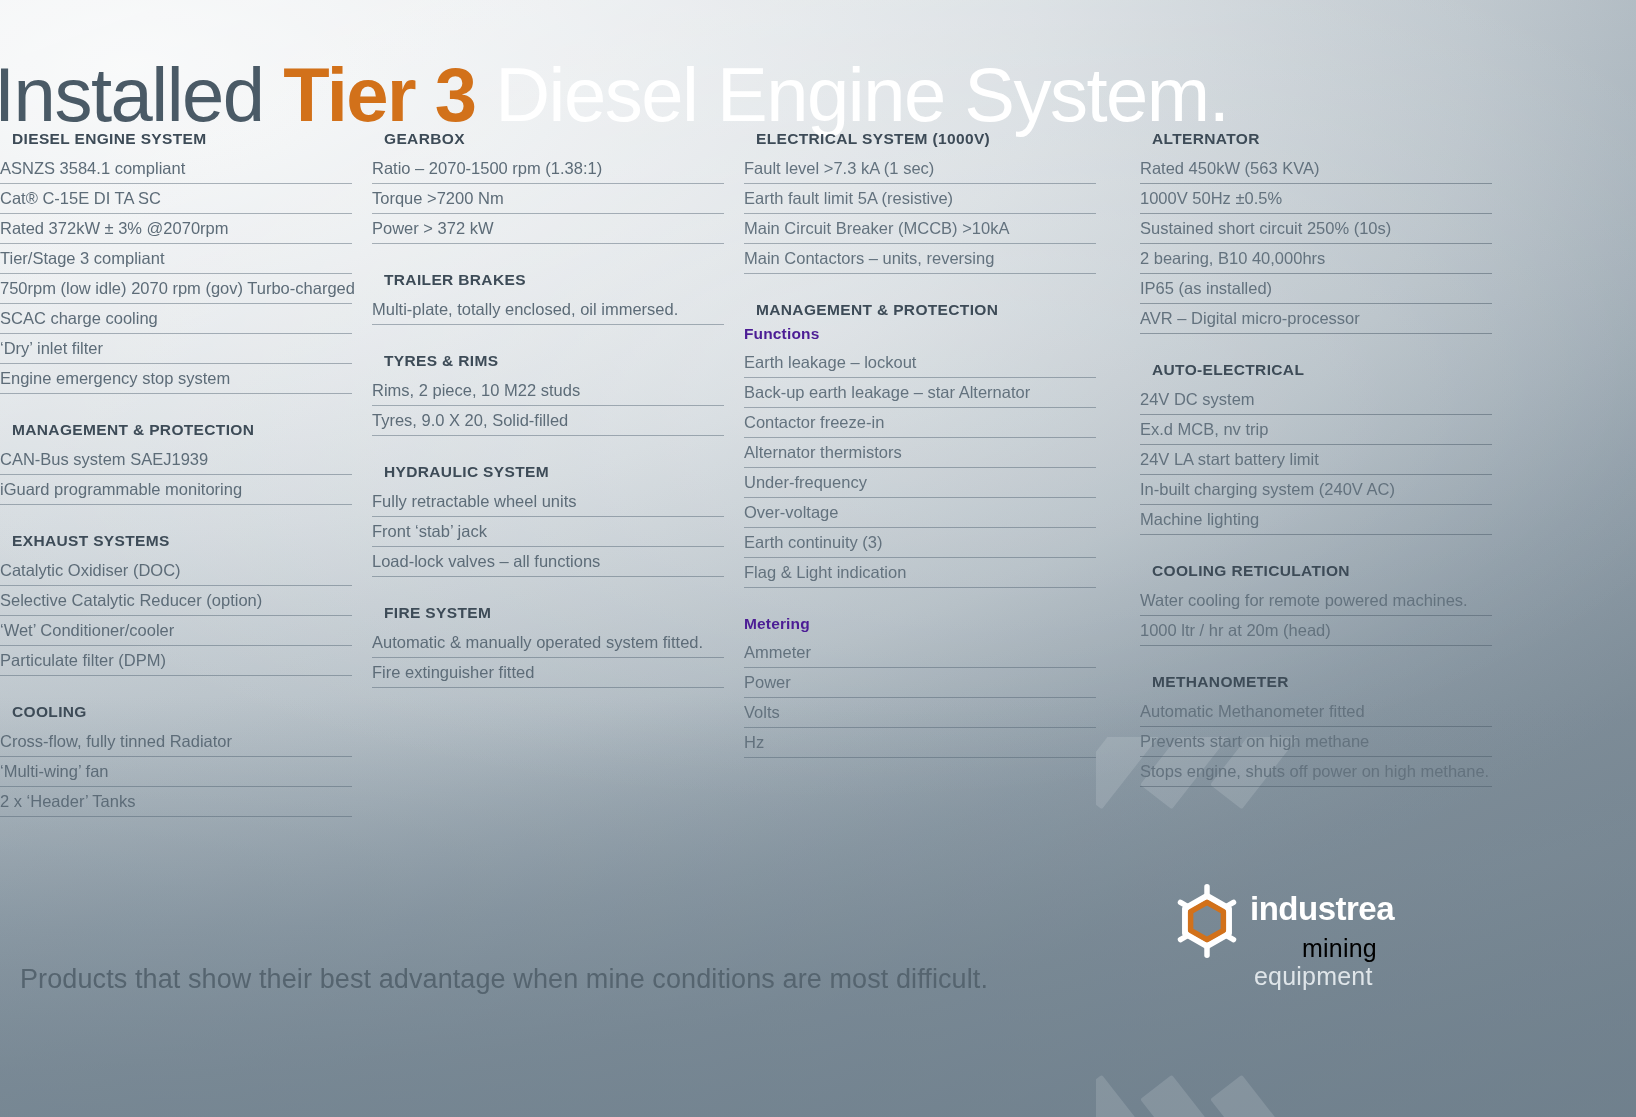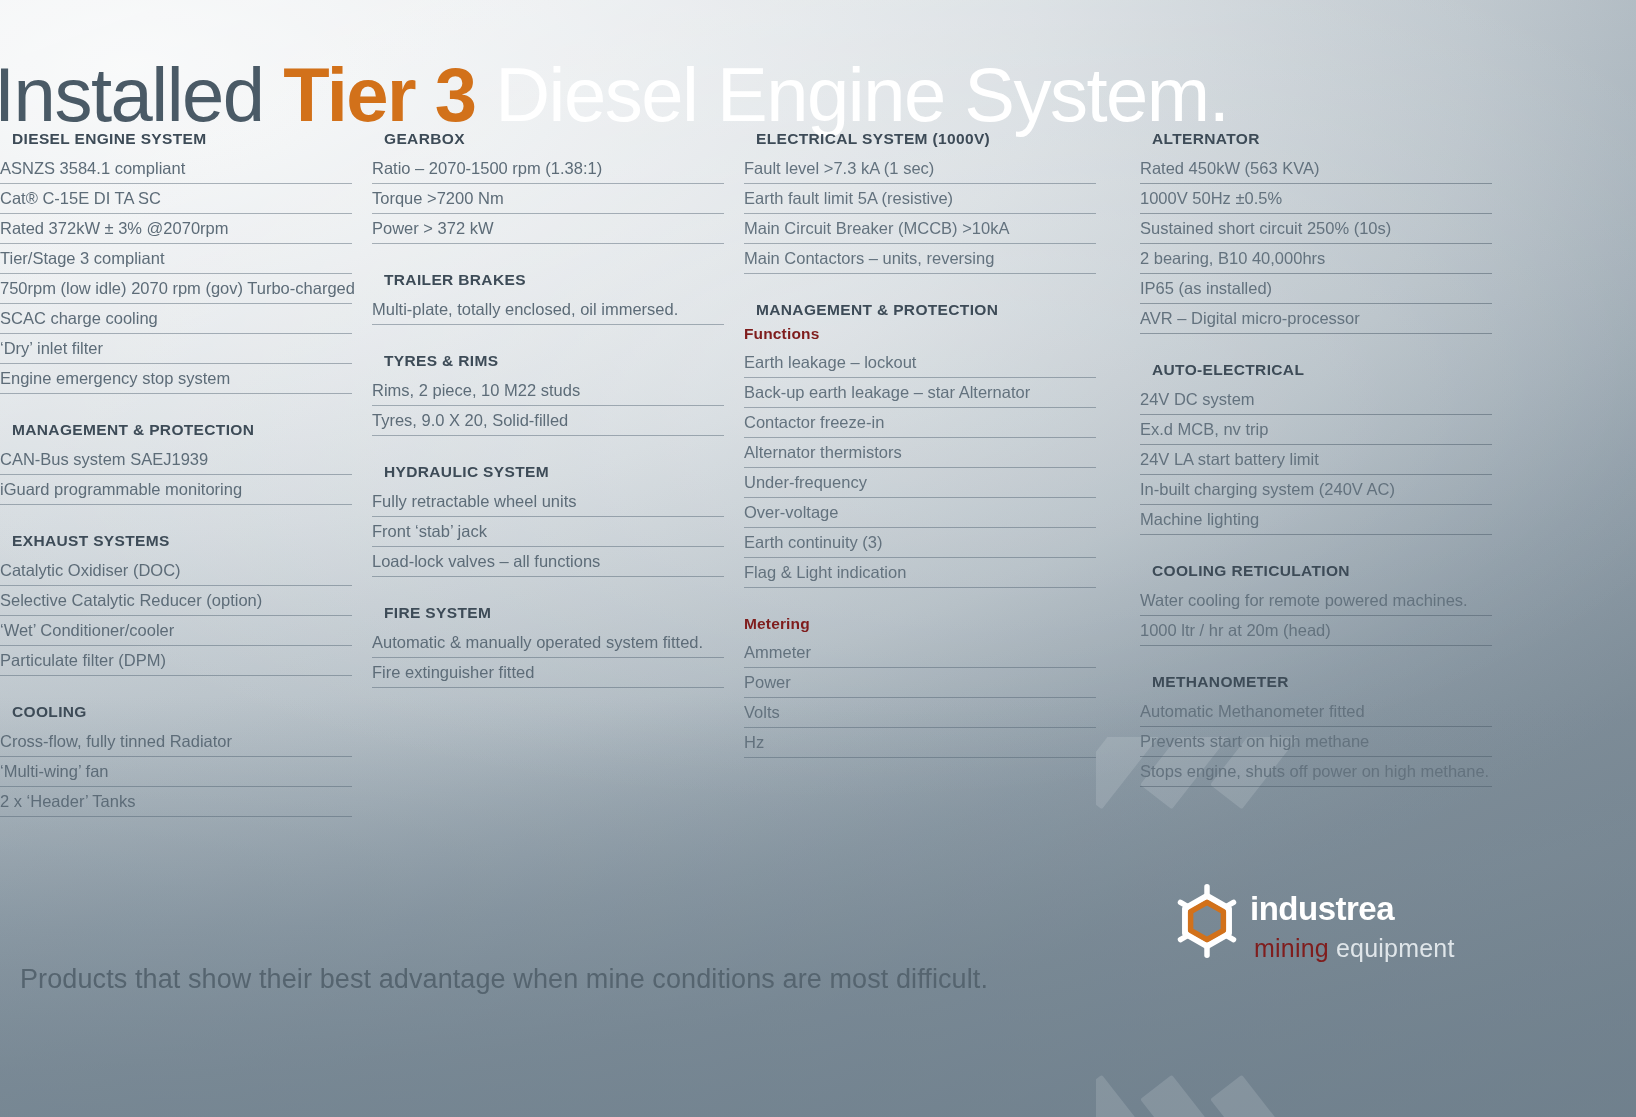--- a/index.html
+++ b/index.html
@@ -74,21 +74,21 @@
   .grp{margin-bottom:27px;}
   .grp:last-child{margin-bottom:0;}
 
   h3.sec{
     margin:0 0 0 0;padding:0 0 6px 12px;
     font-size:15.5px;font-weight:700;letter-spacing:.35px;
     color:#3d4b57;text-transform:uppercase;
   }
   h4.sub{
     margin:0;padding:0 0 5px 0;
-    font-size:15.5px;font-weight:700;letter-spacing:.15px;color:#7f1d1d;
+    font-size:15.5px;font-weight:700;letter-spacing:.15px;color:#4c1d95;
   }
   ul.items{list-style:none;margin:0;padding:0;}
   ul.items li{
     font-size:16.5px;line-height:20px;color:#5d6c78;
     padding:4px 0 5px 0;
     border-bottom:1px solid rgba(78,95,110,.45);
     white-space:nowrap;
   }
   .col-3 ul.items li, .col-4 ul.items li{color:#63727e;}
   .col-4 ul.items li{border-bottom-color:rgba(74,90,104,.5);}
@@ -101,21 +101,21 @@
   
   .logo{position:absolute;left:1168px;top:876px;width:320px;height:92px;}
   .logo-mark{position:absolute;left:0;top:6px;width:78px;height:78px;}
   .logo-word{
     position:absolute;left:82px;top:6px;
     font-size:33px;line-height:54px;font-weight:700;color:#ffffff;letter-spacing:-.5px;
   }
   .logo-sub{
     position:absolute;left:86px;top:58px;font-size:25px;line-height:28px;font-weight:400;letter-spacing:.2px;
   }
-  .logo-sub .m{color:#7f1d1d;}
+  .logo-sub .m{color:#000000;margin-left:48px;}
   .logo-sub .e{color:#dfe5e9;}
 </style>
 </head>
 <body>
 
 <div id="bg">
   <div class="bg-base"></div>
   <div class="bg-tint"></div>
   <div class="bg-vign"></div>
   <div class="bg-bottom"></div>

